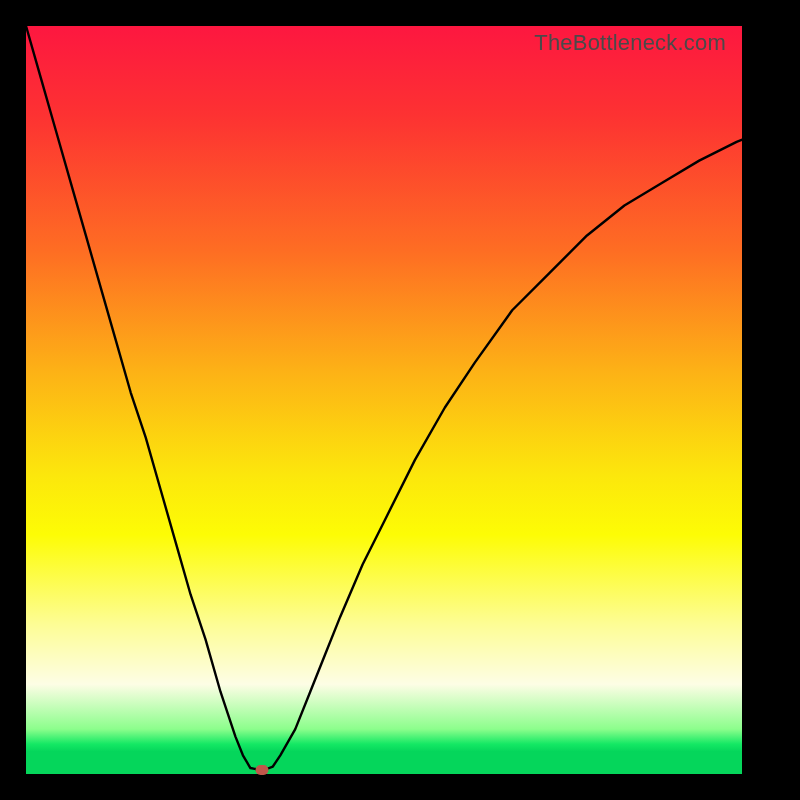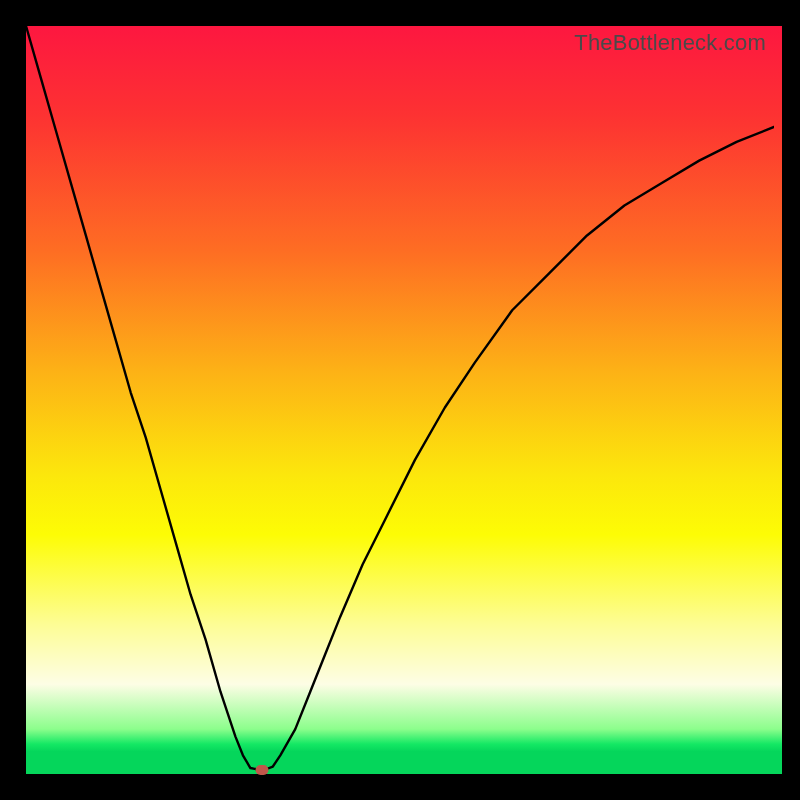--- a/index.html
+++ b/index.html
@@ -14,37 +14,38 @@
   .frame {
     position: relative;
     width: 800px;
     height: 800px;
     background: #000;
   }
   .plot-area {
     position: absolute;
     left: 26px;
     top: 26px;
-    width: 756px;
+    width: 676px;
     height: 748px;
     background: linear-gradient(
       to bottom,
       #fd1740 0%,
       #fd3232 12%,
       #fe6d23 30%,
       #fdb116 46%,
       #fce70c 60%,
       #fdfc05 68%,
       #fdfd95 80%,
       #fdfde5 88%,
       #8cfe8c 94%,
       #14e864 96%,
       #05d65b 97%,
       #05d65b 100%
     );
+    padding-left: 40px;
   }
   .watermark {
     position: absolute;
     top: 4px;
     right: 16px;
     color: #4a4a4a;
     font-size: 22px;
     font-weight: 500;
     letter-spacing: 0.2px;
     user-select: none;

